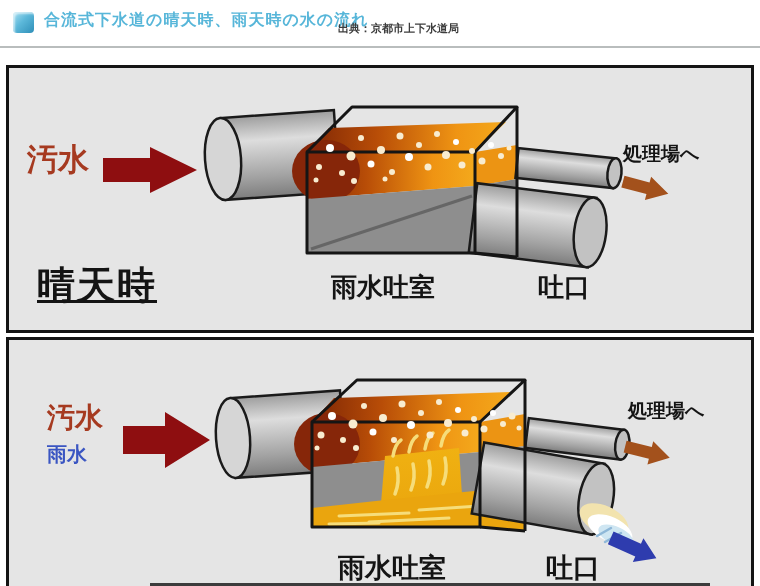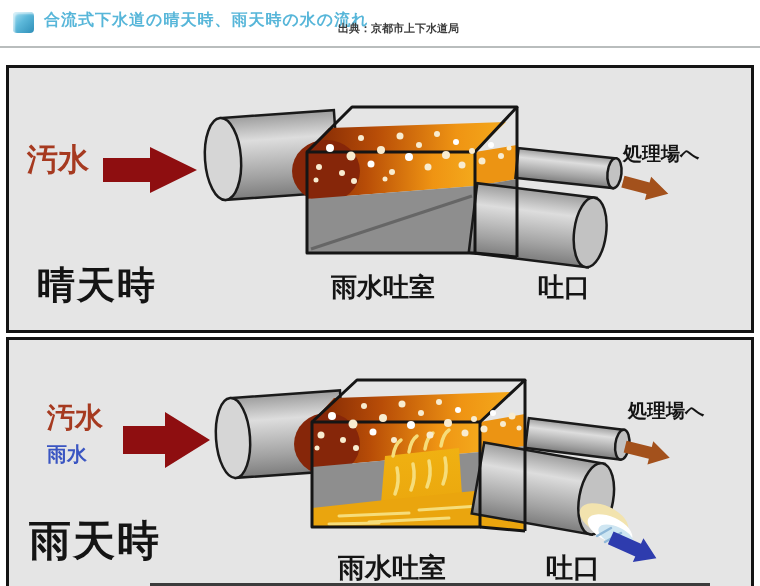--- a/index.html
+++ b/index.html
@@ -114,21 +114,21 @@
         <circle cx="376" cy="111" r="2.5"></circle>
     </g>
 
     <polygon points="94,90 141,90 141,79 188,102 141,125 141,114 94,114" fill="#8e0e10"></polygon>
     <g transform="translate(617,102) rotate(15)">
       <polygon points="0,6 26,6 26,0 47,12 26,24 26,18 0,18" fill="#a3511c"></polygon>
     </g>
   </svg>
 
   <div class="lbl" style="left:18px;top:76px;font-size:31px;color:#a63a20;">汚水</div>
-  <div class="lbl big" style="left:28px;top:198px;font-size:38px;">晴天時</div>
+  <div class="lbl big" style="left:28px;top:198px;font-size:38px;text-decoration:underline;">晴天時</div>
   <div class="lbl" style="left:322px;top:206px;font-size:26px;">雨水吐室</div>
   <div class="lbl" style="left:529px;top:206px;font-size:26px;">吐口</div>
   <div class="lbl" style="left:614px;top:76px;font-size:19px;">処理場へ</div>
 </section>
 
 <section class="panel panel-rain">
   <svg width="742" height="257" viewBox="0 0 742 257">
     <defs>
       <linearGradient id="p2pipe" x1="0" y1="0" x2="0" y2="1">
         <stop offset="0" stop-color="#9d9d9d"></stop>
@@ -242,19 +242,18 @@
     <g transform="translate(619,95) rotate(14)">
       <polygon points="0,6 26,6 26,0 46,12 26,24 26,18 0,18" fill="#a3511c"></polygon>
     </g>
     <g transform="translate(607,186) rotate(24)">
       <polygon points="0,6 30,6 30,0 50,13 30,26 30,20 0,20" fill="#2e3cae"></polygon>
     </g>
   </svg>
 
   <div class="lbl" style="left:38px;top:64px;font-size:28px;color:#a63a20;">汚水</div>
   <div class="lbl" style="left:38px;top:104px;font-size:20px;color:#3a55c2;">雨水</div>
-  <div class="lbl big" style="left:20px;top:180px;font-size:42px;">雨天時</div>
   <div class="lbl" style="left:329px;top:215px;font-size:27px;">雨水吐室</div>
   <div class="lbl" style="left:537px;top:215px;font-size:27px;">吐口</div>
   <div class="lbl" style="left:619px;top:61px;font-size:19px;">処理場へ</div>
 </section>
 
 <div class="bottom-strip"></div>
 
 </body></html>

